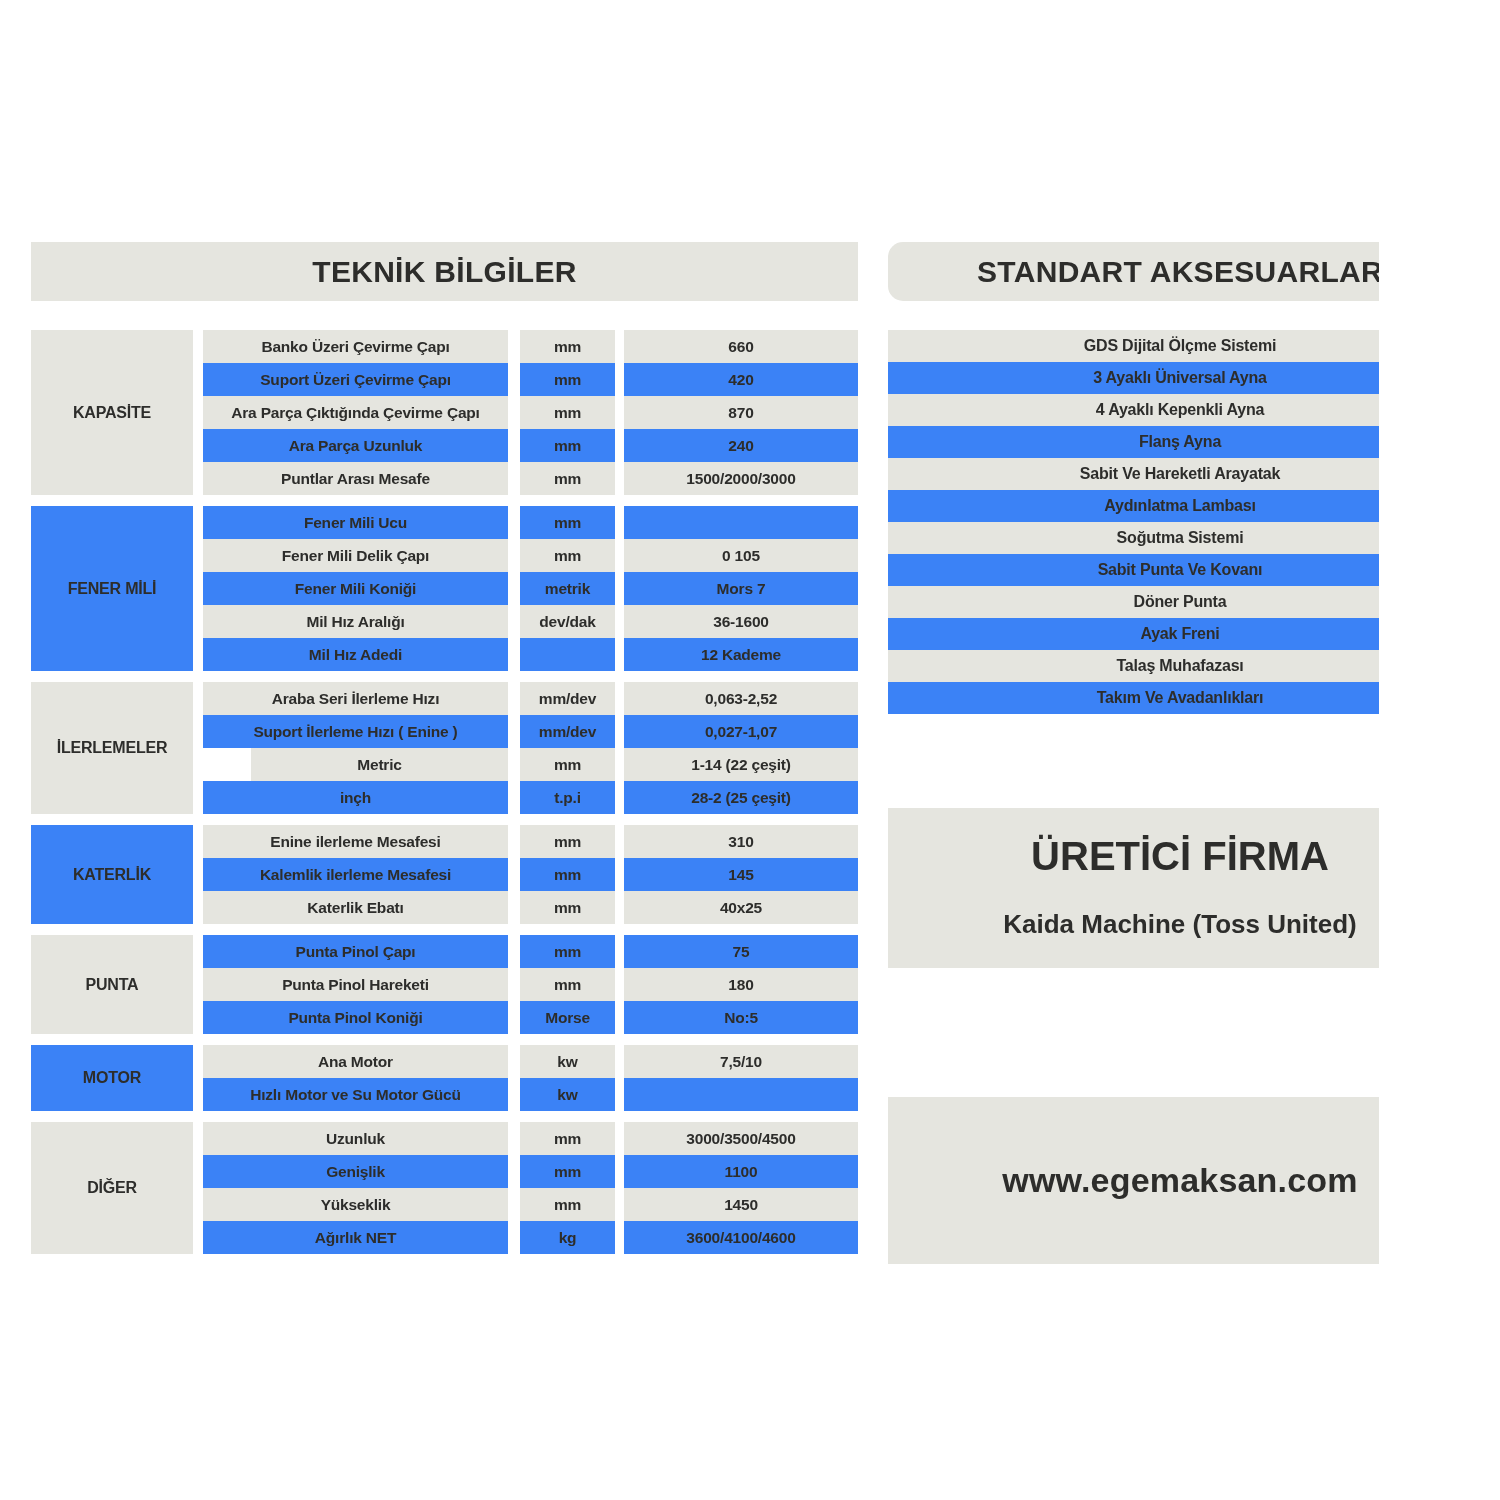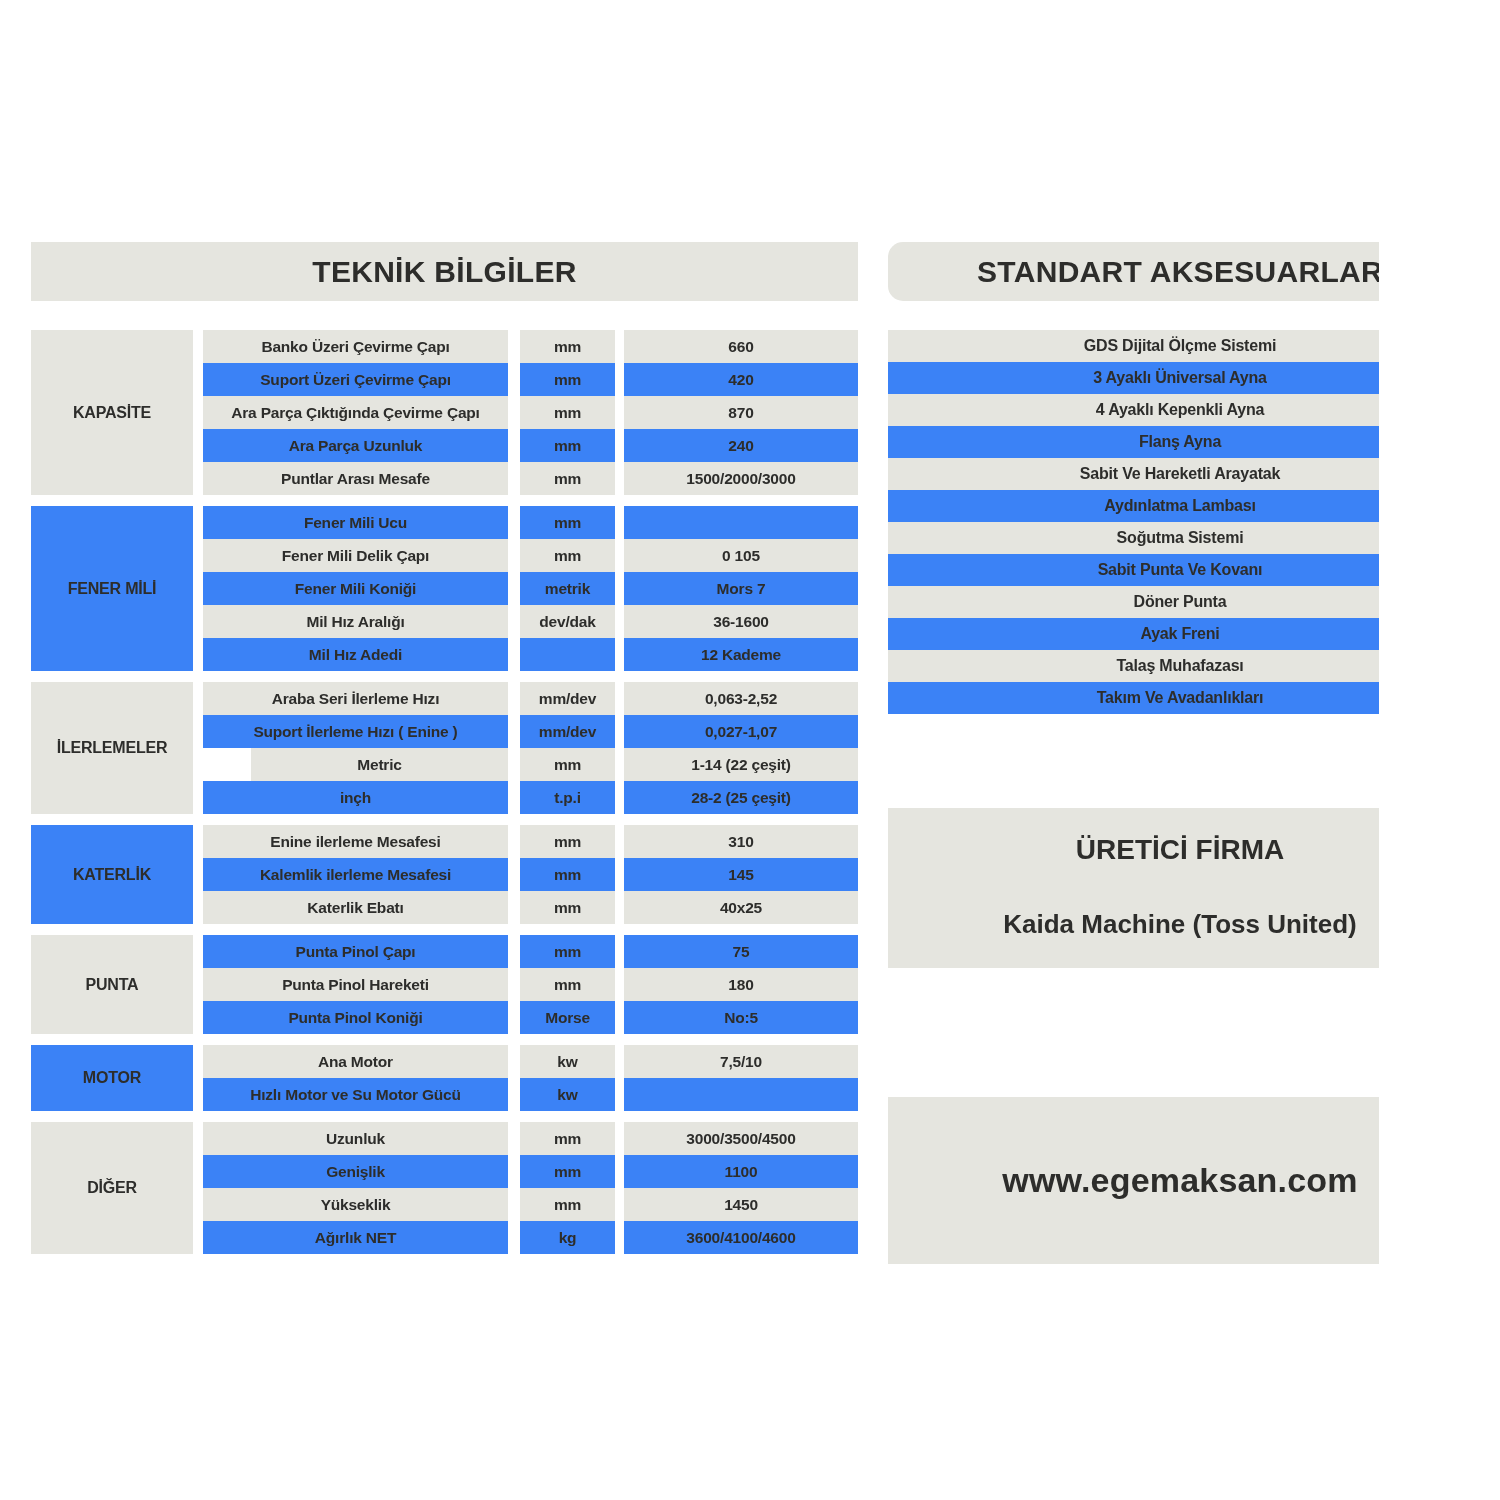--- a/index.html
+++ b/index.html
@@ -28,21 +28,21 @@
     font-size:15.5px;font-weight:bold;letter-spacing:-0.2px;
     white-space:nowrap;overflow:hidden;
   }
   .cat{grid-column:1;font-size:16px;}
   #accessory-list{position:absolute;left:888px;top:330px;width:584px;}
   .acc-row{
     height:32px;display:flex;align-items:center;justify-content:center;
     font-size:16px;font-weight:bold;letter-spacing:-0.2px;
   }
   #manufacturer-box{position:absolute;left:888px;top:808px;width:584px;height:160px;}
-  #manufacturer-title{position:absolute;top:26px;left:0;right:0;text-align:center;font-size:28px;font-weight:bold;}
+  #manufacturer-title{position:absolute;top:26px;left:0;right:0;text-align:center;font-size:40px;font-weight:bold;}
   #manufacturer-name{position:absolute;top:101px;left:0;right:0;text-align:center;font-size:26px;font-weight:bold;}
   #website-box{
     position:absolute;left:888px;top:1097px;width:584px;height:167px;
     display:flex;align-items:center;justify-content:center;
     font-size:34px;font-weight:bold;letter-spacing:0.2px;
   }
 </style>
 </head>
 <body>
 

